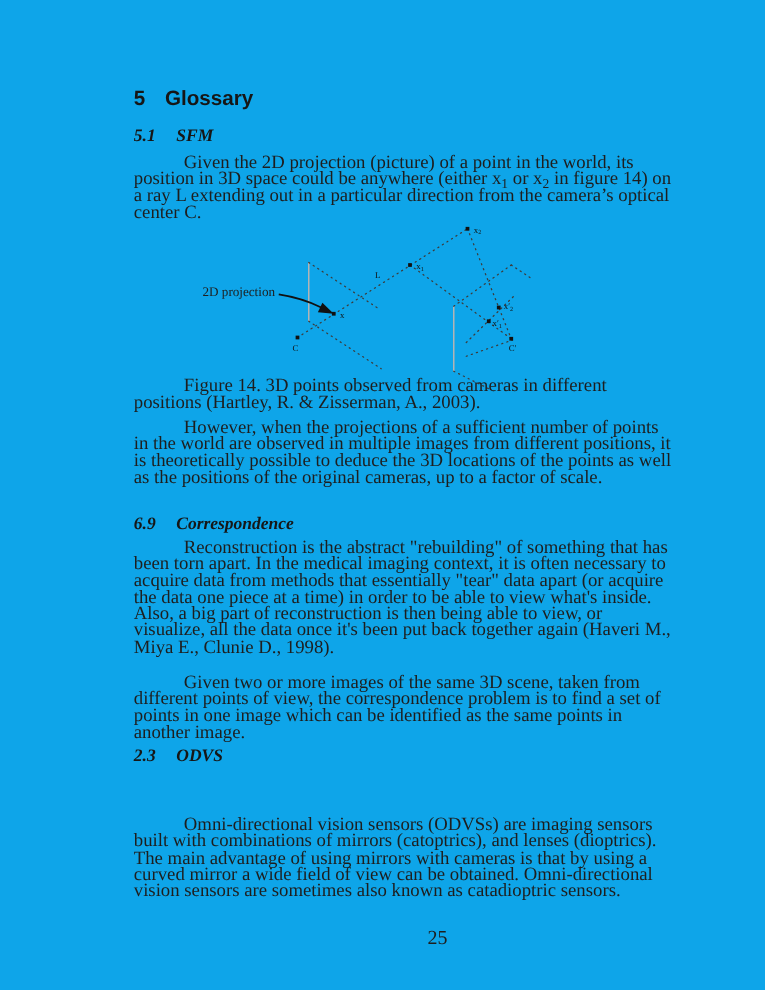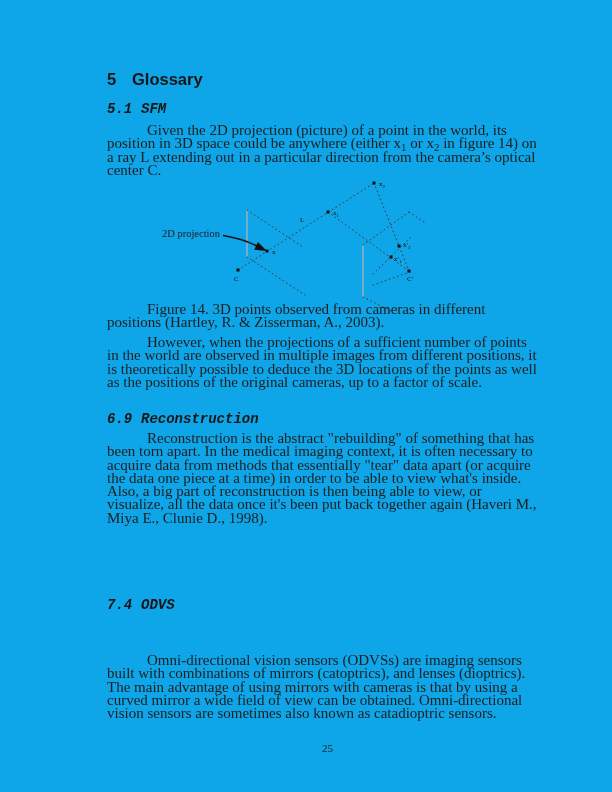--- a/index.html
+++ b/index.html
@@ -13,35 +13,35 @@
     overflow:hidden;
   }
   h1.chapter {
     position:absolute; left:107px; top:70px; margin:0;
     font-family:"Liberation Sans","DejaVu Sans",sans-serif;
     font-size:16.5px; font-weight:bold; color:#161616; line-height:1.1;
   }
   h1.chapter .h-num { display:inline-block; width:25px; }
   h2.sec {
     position:absolute; left:107px; margin:0;
-    font-family:Liberation Mono, monospace;
+    font-family:Liberation Serif, serif;
     font-size:14px; font-weight:bold; font-style:italic; color:#161616; line-height:1.1;
   }
   h2.sec .h-num { display:inline-block; width:34px; font-style:italic; }
   .para {
     position:absolute; left:107px; width:434px; margin:0;
     font-size:15px; line-height:13.3px; text-align:left;
     text-indent:40px; color:#1e1e1e;
   }
   .para sub {
     font-size:0.72em; vertical-align:baseline; position:relative; top:0.28em; line-height:0;
   }
   .pageno {
     position:absolute; left:322px; top:742px; width:36px;
-    font-size:11px; text-align:left; color:#1e1e1e;
+    font-size:16px; text-align:right; color:#1e1e1e;
   }
   .fig { position:absolute; left:155px; top:172px; }
   .fig-dot { stroke:#3c3c3c; stroke-width:1; stroke-dasharray:0.9 3.4; stroke-linecap:round; fill:none; }
   .fig-plane-edge { stroke:#b4b4b4; stroke-width:1.2; fill:none; }
   .fig-pt { fill:#111; }
   .fig-label { font-family:"Liberation Serif","DejaVu Serif",serif; font-size:7px; fill:#111; }
   .fig-sub { font-size:5px; }
   .fig-callout { font-family:"Liberation Serif","DejaVu Serif",serif; font-size:10.5px; fill:#1e1e1e; }
   .fig-arrow-line { stroke:#111; stroke-width:1.5; fill:none; }
   .fig-arrow-head { fill:#111; stroke:none; }
@@ -104,25 +104,26 @@
       <text class="fig-callout" x="162" y="237">2D projection</text>
       <path class="fig-arrow-line" d="M 223,235.5 C 236,237.5 248,241.5 257,246"></path>
       <polygon class="fig-arrow-head" points="267,251 254.3,249.7 257.9,242.1"></polygon>
     </g>
   </svg>
 
   <p class="para" style="top:303px">Figure 14. 3D points observed from cameras in different positions (Hartley, R. &amp; Zisserman, A., 2003).</p>
 
   <p class="para" style="top:336px">However, when the projections of a sufficient number of points in the world are observed in multiple images from different positions, it is theoretically possible to deduce the 3D locations of the points as well as the positions of the original cameras, up to a factor of scale.</p>
 
-  <h2 class="sec" style="top:412px"><span class="h-num">6.9</span><span>Reconstruction</span></h2>
+  <h2 class="sec" style="top:412px"><span class="h-num">6.9</span><span>Correspondence</span></h2>
 
   <p class="para" style="top:432px">Reconstruction is the abstract "rebuilding" of something that has been torn apart. In the medical imaging context, it is often necessary to acquire data from methods that essentially "tear" data apart (or acquire the data one piece at a time) in order to be able to view what's inside. Also, a big part of reconstruction is then being able to view, or visualize, all the data once it's been put back together again (Haveri M., Miya E., Clunie D., 1998).</p>
 
 
+  <p class="para" style="top:540px">Given two or more images of the same 3D scene, taken from different points of view, the correspondence problem is to find a set of points in one image which can be identified as the same points in another image.</p>
 
-  <h2 class="sec" style="top:598px"><span class="h-num">7.4</span><span>ODVS</span></h2>
+  <h2 class="sec" style="top:598px"><span class="h-num">2.3</span><span>ODVS</span></h2>
 
   <p class="para" style="top:654px">Omni-directional vision sensors (ODVSs) are imaging sensors built with combinations of mirrors (catoptrics), and lenses (dioptrics). The main advantage of using mirrors with cameras is that by using a curved mirror a wide field of view can be obtained. Omni-directional vision sensors are sometimes also known as catadioptric sensors.</p>
 
   <div class="pageno">25</div>
 
 </div>
 
 </body></html>

